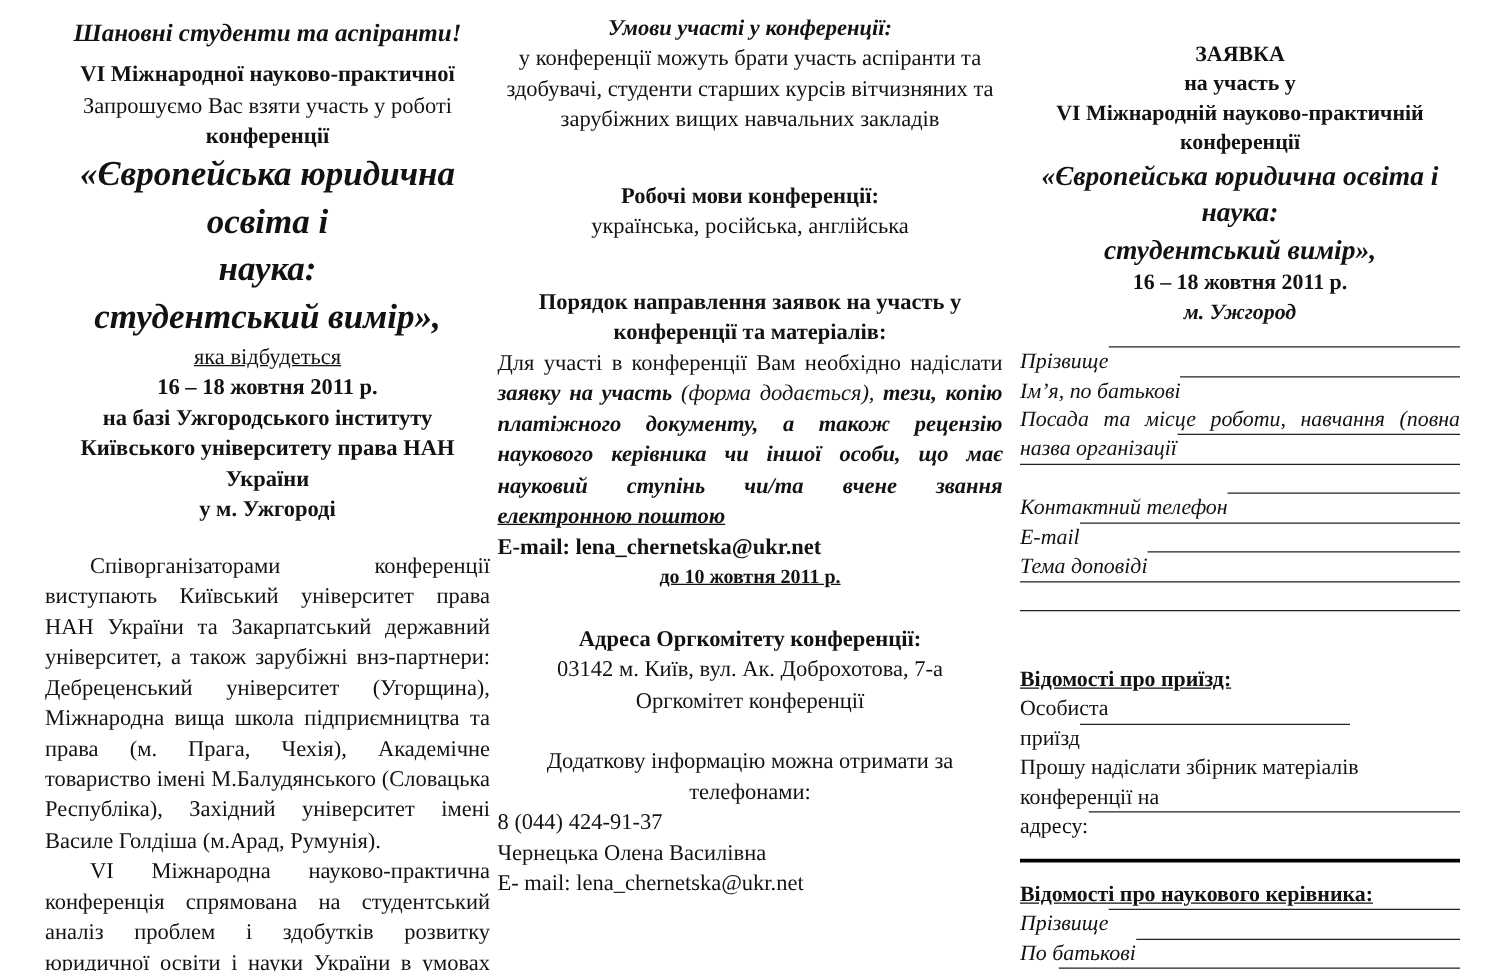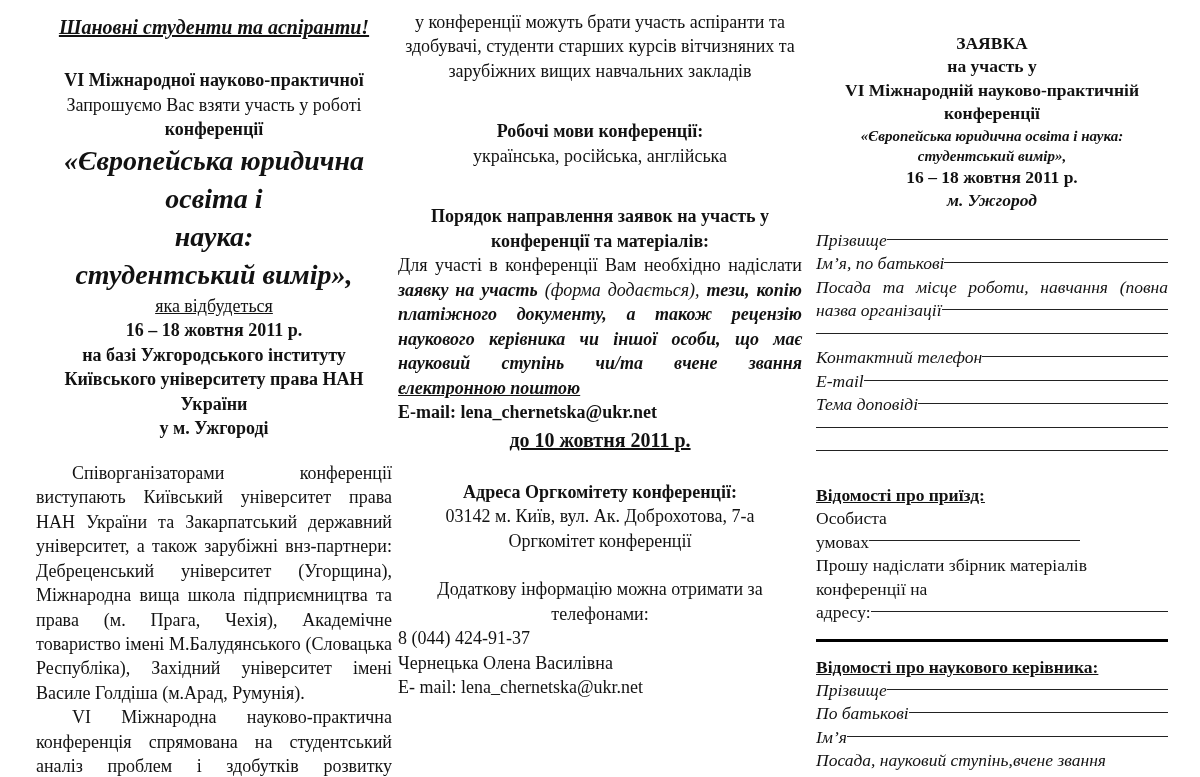--- a/index.html
+++ b/index.html
@@ -17,32 +17,32 @@
   .b { font-weight:bold; }
   .i { font-style:italic; }
   .u { text-decoration:underline; }
   .ind { text-indent:36px; }
 
   .col1 { width:356px; flex:none; padding-top:4px; }
   .col2 { width:404px; flex:none; margin-left:6px; }
   .col3 { width:352px; flex:none; margin-left:14px; padding-top:22px;
           font-size:17.5px; line-height:1.34; }
 
-  .col1 .title { font-size:20px; margin-bottom:27px;text-decoration:underline; }
+  .col1 .title { font-size:20px; margin-bottom:6px; }
   .col1 .cname { font-size:28px; }
   .col1 .para  { margin-top:20px; }
 
   .col2 .gap26 { margin-top:26px; }
   .col2 .gap24 { margin-top:24px; }
   .col2 .gap36 { margin-top:36px; }
-  .col2 .deadline { font-size:20px; margin-top:2px; }
+  .col2 .deadline { font-size:16px; margin-top:2px; }
 
-  .col3 .cname { font-size:15px; }
+  .col3 .cname { font-size:22px; }
   .col3 .f { font-style:italic; }
-  .row  { display:flex; align-items:center; min-height:23.5px; }
+  .row  { display:flex; align-items:flex-start; min-height:23.5px; }
   .row .lbl { white-space:nowrap; }
   .fill { flex:1 1 auto; border-bottom:1.2px solid #222; margin-bottom:3px; min-width:18px; }
   .fill-short { margin-right:88px; }
   .thick { border-top:3px solid #000; margin-top:14px; }
   .sec-head { margin-top:20px; }
 </style>
 </head>
 <body>
 
 <div class="page">
@@ -59,20 +59,21 @@
     <div class="center b">16 – 18 жовтня 2011 р.</div>
     <div class="center b">на базі Ужгородського інституту</div>
     <div class="center b">Київського університету права НАН</div>
     <div class="center b">України</div>
     <div class="center b">у м. Ужгороді</div>
     <p class="justify ind para">Співорганізаторами конференції виступають Київський університет права НАН України та Закарпатський державний університет, а також зарубіжні внз-партнери: Дебреценський університет (Угорщина), Міжнародна вища школа підприємництва та права (м. Прага, Чехія), Академічне товариство імені М.Балудянського (Словацька Республіка), Західний університет імені Василе Голдіша (м.Арад, Румунія).</p>
     <p class="justify ind">VI Міжнародна науково-практична конференція спрямована на студентський аналіз проблем і здобутків розвитку юридичної освіти і науки України в умовах євроінтеграції, розгляд актуальних аспектів національного законодавства.</p>
   </div>
 
   <div class="col2">
+    <div class="center b i">Умови участі у конференції:</div>
     <div class="center">у конференції можуть брати участь аспіранти та здобувачі, студенти старших курсів вітчизняних та зарубіжних вищих навчальних закладів</div>
     <div class="center b gap36">Робочі мови конференції:</div>
     <div class="center">українська, російська, англійська</div>
     <div class="center b gap36">Порядок направлення заявок на участь у конференції та матеріалів:</div>
     <p class="justify"><span>Для участі в конференції Вам необхідно надіслати </span><span class="b i">заявку на участь </span><span class="i">(форма додається),</span><span class="b i"> тези, копію платіжного документу, а також рецензію наукового керівника чи іншої особи, що має науковий ступінь чи/та вчене звання </span><span class="b i u">електронною поштою</span></p>
     <div class="b">E-mail: lena_chernetska@ukr.net</div>
     <div class="center b u deadline">до 10 жовтня 2011 р.</div>
     <div class="center b gap26">Адреса Оргкомітету конференції:</div>
     <div class="center">03142 м. Київ, вул. Ак. Доброхотова, 7-а</div>
     <div class="center">Оргкомітет конференції</div>
@@ -125,21 +126,21 @@
           <span class="fill"></span>
         </div>
       <div class="row">
           <span class="fill"></span>
         </div>
     </div>
 
     <div class="b u sec-head">Відомості про приїзд:</div>
     <div>Особиста</div>
     <div class="row">
-        <span class="lbl">умовах</span>
+        <span class="lbl">приїзд</span>
         <span class="fill fill-short"></span>
       </div>
     <div>Прошу надіслати збірник матеріалів</div>
     <div>конференції на</div>
     <div class="row">
         <span class="lbl">адресу:</span>
         <span class="fill"></span>
       </div>
     <div class="thick"></div>
 

